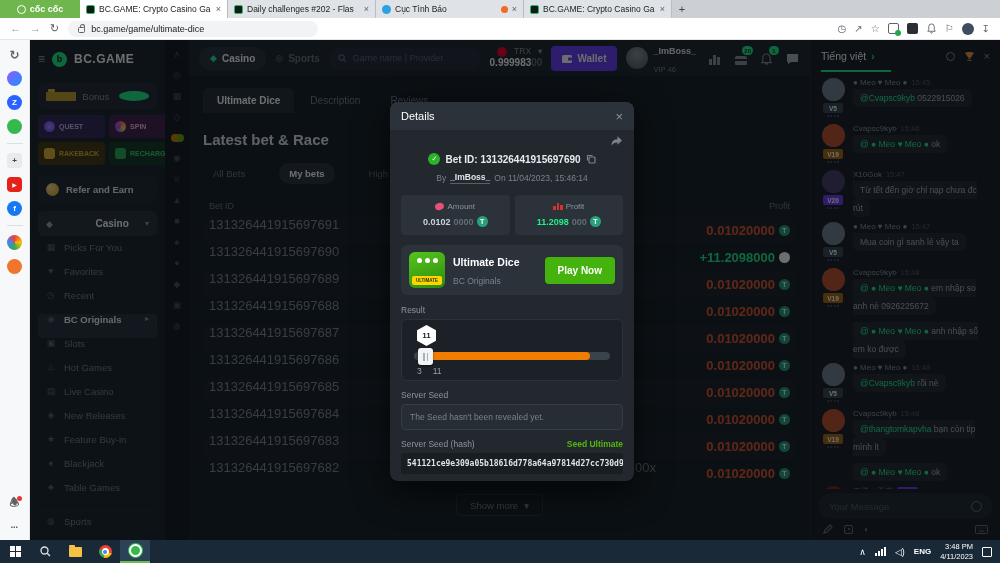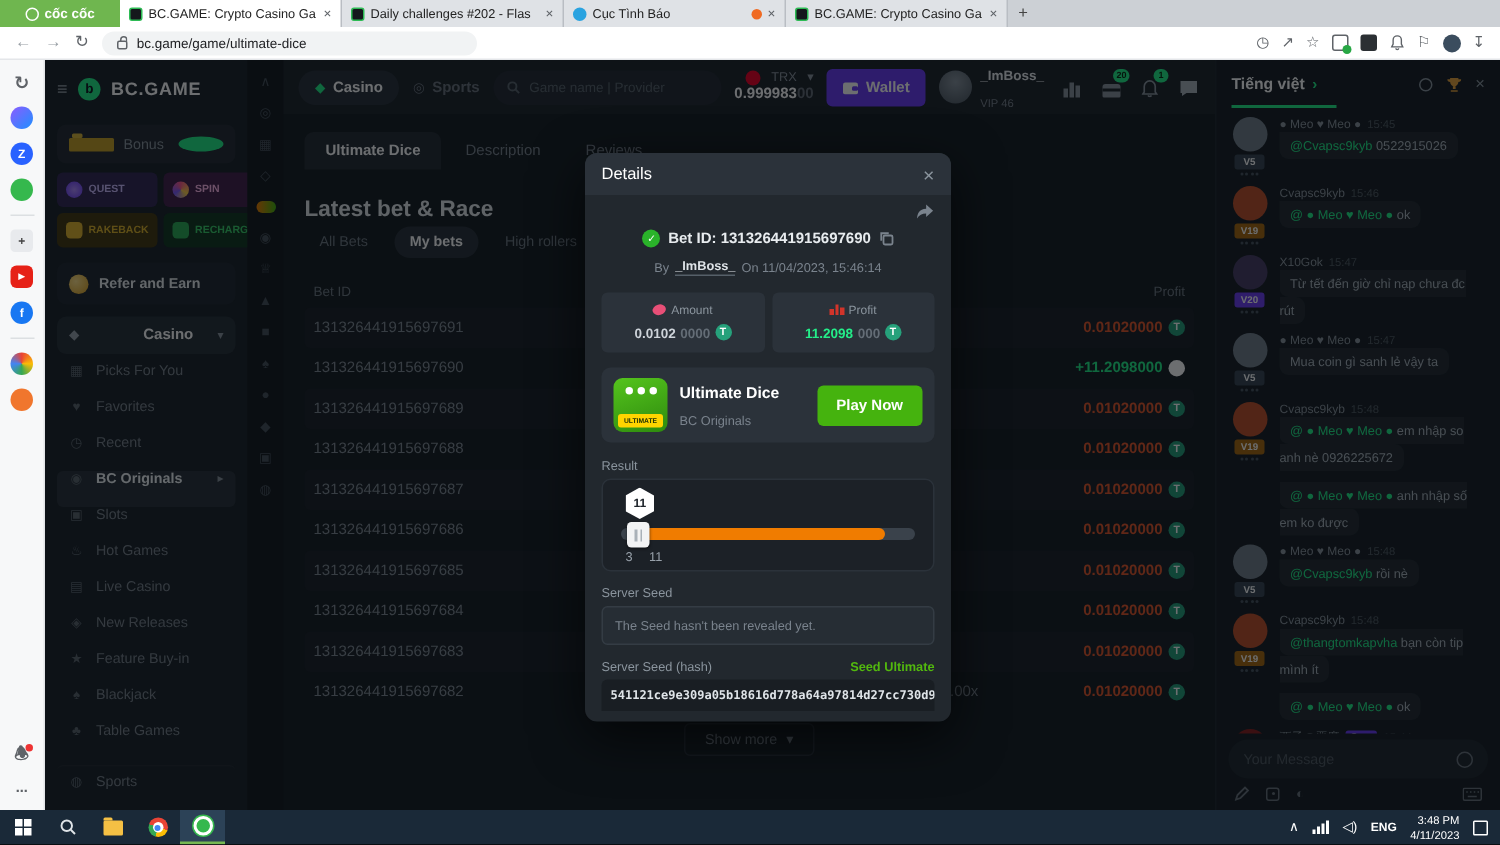--- a/index.html
+++ b/index.html
@@ -133,42 +133,42 @@
 .podium{display:flex;align-items:flex-end;gap:1px}
 .podium i{width:3px;background:#8b959e}
 .chest{width:12px;height:9px;background:#8b959e;border-radius:2px 2px 1px 1px;position:relative}
 .chest:before{content:"";position:absolute;top:3px;left:0;right:0;height:1.5px;background:#20262d}
 
 .contentc{position:relative;flex:1;padding:4px 14px;overflow:hidden}
 .gtabs{display:flex;gap:2px;margin-top:8px}
 .gtab{padding:7px 14px;font-size:10px;color:#7a838d}
 .gtab.on{background:#272e36;color:#fff;font-weight:bold;border-radius:6px 6px 0 0}
 .lheading{margin-top:18px;font-size:15px;font-weight:bold;color:#dfe4e8}
-.btabs{display:flex;gap:8px;margin-top:3px;align-items:flex-end}
+.btabs{display:flex;gap:24px;margin-top:15px;align-items:flex-end}
 .btab{padding:5px 10px;font-size:9.5px;color:#6f7982;border-radius:12px;white-space:nowrap}
 .btab.on{background:#2c343c;color:#fff;font-weight:bold}
 .thead{display:flex;margin-top:13px;padding:4px 6px;font-size:9px;color:#6f7982}
 .thead .hE{margin-left:auto}
 .tbody{margin-top:2px}
-.trow{display:flex;align-items:center;height:27px;padding:0 6px;border-radius:4px;font-size:10px}
+.trow{display:flex;height:27px;padding:0 6px;border-radius:4px;font-size:13px}
 .trow:nth-child(odd){background:#1d232a}
 .c-id{flex:1;color:#828b94}
 .c-amt{width:115px;display:flex;justify-content:center;align-items:center;gap:4px;color:#e8ecef;font-weight:bold}
 .c-time{width:95px;text-align:center;color:#7a838d}
 .c-pay{width:70px;text-align:center;color:#7a838d}
 .c-profit{width:115px;display:flex;justify-content:flex-end;align-items:center;gap:4px;font-weight:bold}
 .loss{color:#e2572b}
 .win{color:#24ee89}
 .tcoin{width:11px;height:11px;border-radius:50%;background:#26a17b;color:#fff;font-size:7px;font-weight:bold;display:flex;align-items:center;justify-content:center;font-style:normal;flex:0 0 auto}
 .tcoin:after{content:"T"}
 .showmore{margin:7px auto 0;display:flex;align-items:center;gap:6px;width:max-content;height:22px;padding:0 13px;border:1px solid #2c343c;border-radius:4px;color:#7a838d;font-size:9.5px}
 
 .chat{width:190px;background:#1b2127;border-left:1px solid #232a31;display:flex;flex-direction:column;flex:0 0 auto}
 .chathead{height:32px;display:flex;align-items:center;gap:5px;padding:0 10px;position:relative;flex:0 0 auto}
-.langname{color:#fff;font-weight:bold;font-size:10.5px}
+.langname{color:#fff;font-weight:normal;font-size:10.5px}
 .langarrow{color:#24ee89;font-size:10px;font-weight:bold}
 .langline{position:absolute;left:10px;bottom:0;width:70px;height:2px;background:#24ee89}
 .chi{margin-left:auto;display:flex;align-items:center;gap:9px;color:#8b959e}
 .ring{width:9px;height:9px;border:1.5px solid #8b959e;border-radius:50%}
 .chx{font-size:11px}
 .msgs{flex:1;overflow:hidden;padding:6px 8px;display:flex;flex-direction:column;gap:7px}
 .msg{display:flex;gap:6px}
 .avcol{width:28px;display:flex;flex-direction:column;align-items:center;gap:2px;flex:0 0 auto}
 .av{width:23px;height:23px;border-radius:50%}
 .vbadge{min-width:20px;height:10px;border-radius:2px;color:#fff;font-size:6.5px;font-weight:bold;display:flex;align-items:center;justify-content:center;padding:0 2px}

